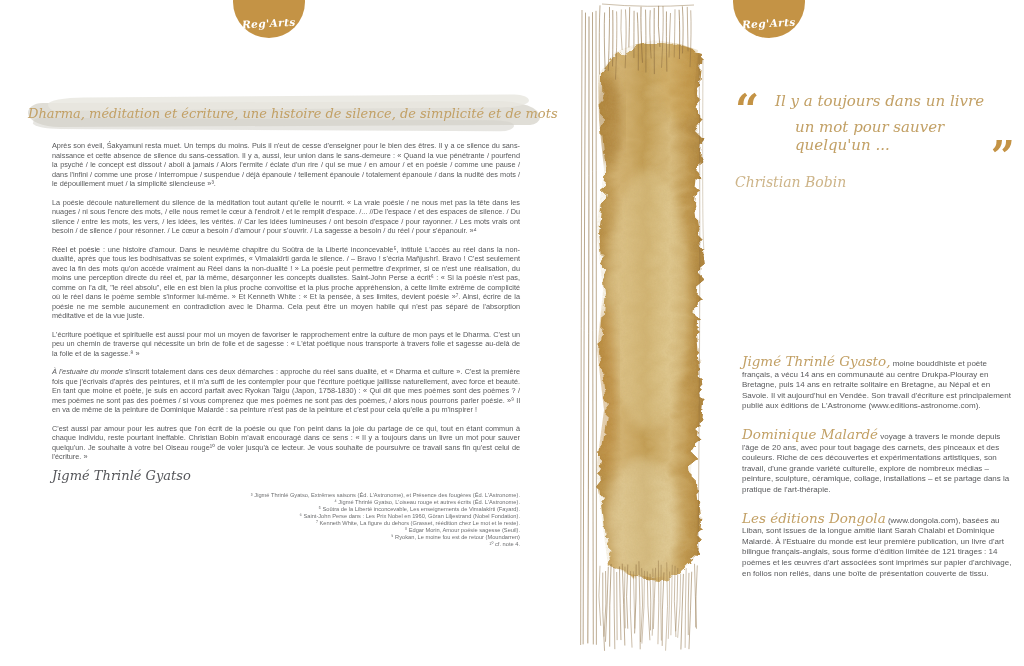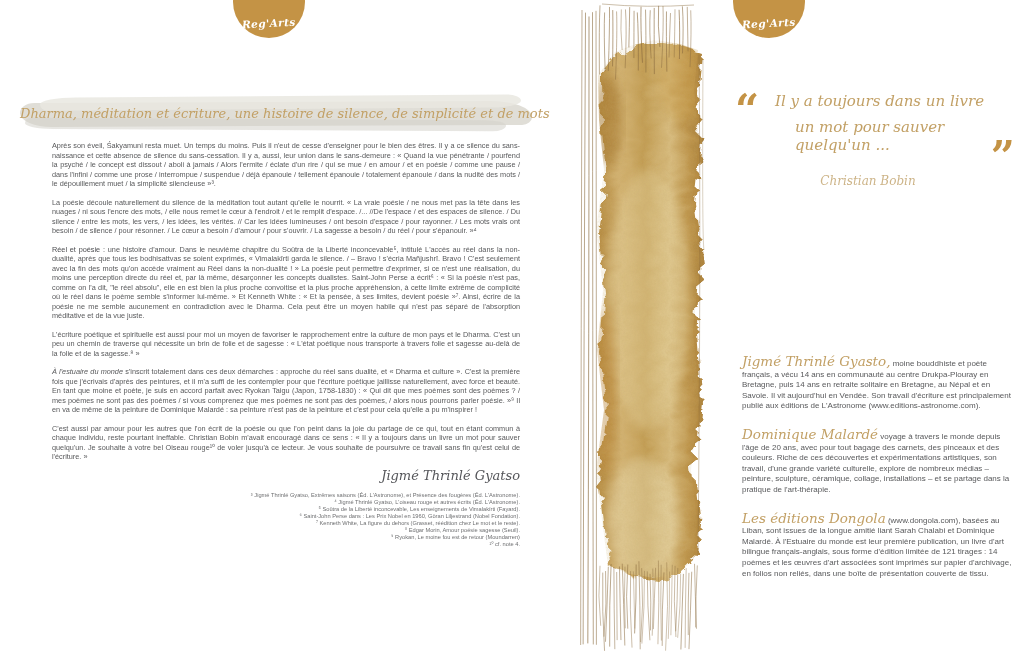--- a/index.html
+++ b/index.html
@@ -7,53 +7,53 @@
           font-family:"Liberation Sans",sans-serif;color:#58595b;}
 
   
   .badge{position:absolute;top:-34px;width:72px;height:72px;border-radius:50%;
          background:#c49345;display:flex;align-items:flex-end;justify-content:center;
          box-sizing:border-box;padding-bottom:9px;}
   .badge .badge-label{font-family:"DejaVu Serif",serif;font-style:italic;font-weight:bold;
          font-size:10.5px;color:#ffffff;transform:rotate(-3deg);letter-spacing:.4px;}
 
   
-  .banner{position:absolute;left:20px;top:94px;width:512px;height:40px;}
+  .banner{position:absolute;left:28px;top:94px;width:512px;height:40px;}
   .banner .s1{position:absolute;left:0;right:0;top:8px;height:24px;background:#dddad3;opacity:.9;
               border-radius:14px 42px 10px 32px/10px 16px 8px 14px;transform:rotate(-.25deg);}
   .banner .s2{position:absolute;left:4%;right:2%;top:2px;height:13px;background:#e9e7e1;opacity:.85;
               border-radius:50px 20px 40px 10px/9px;transform:rotate(-.4deg);}
   .banner .s3{position:absolute;left:1%;right:5%;top:25px;height:11px;background:#d4d1ca;opacity:.55;
               border-radius:10px 30px 20px 40px/8px;transform:rotate(.3deg);}
   .banner .banner-title{position:absolute;left:0;right:0;top:0;height:40px;line-height:40px;
               text-align:center;white-space:nowrap;font-family:"DejaVu Serif",serif;font-style:italic;
               font-size:13px;color:#c2a065;}
 
   
   .article{position:absolute;left:52px;top:141px;width:468px;font-size:7.3px;line-height:9.5px;
            text-align:justify;color:#58595b;}
   .article p{margin:0 0 9px 0;}
   .lead-bold{font-weight:normal;color:#4c4d50;}
   .lead-italic{font-style:italic;margin-top:48px;}
-  .signature{margin-top:4px;text-align:right;font-family:"DejaVu Serif",serif;font-style:italic;
+  .signature{margin-top:4px;text-align:left;font-family:"DejaVu Serif",serif;font-style:italic;
              font-size:13px;color:#55565a;}
   .footnotes{margin-top:12px;text-align:right;font-size:5.7px;line-height:7px;color:#6e6f71;}
 
   
   .artwork{position:absolute;left:560px;top:0;width:175px;height:666px;}
 
   .quote-block{position:absolute;left:735px;top:92px;width:280px;}
   .qmark{font-family:"DejaVu Serif",serif;font-weight:bold;color:#c49345;line-height:1;}
   .qopen{position:absolute;left:0;top:-2px;font-size:42px;}
   .qclose{position:absolute;right:0;top:44px;font-size:42px;}
   .qlines{font-family:"DejaVu Serif",serif;font-style:italic;font-size:15px;color:#c2a065;}
   .qline1{margin-left:40px;}
   .qline2{margin-left:60px;margin-top:8px;}
-  .qattr{margin-top:20px;padding-right:14px;text-align:center;font-family:"DejaVu Serif",serif;
-         font-style:italic;font-size:12px;color:#cdb488;}
+  .qattr{margin-top:20px;padding-right:14px;text-align:left;font-family:"DejaVu Serif",serif;
+         font-style:italic;font-size:14px;color:#cdb488;}
 
   .bios{position:absolute;left:742px;top:356px;width:272px;font-size:8px;line-height:10.6px;
         color:#58595b;text-align:left;}
   .bios .bio{margin:0 0 17px 0;}
   .bio-name{font-family:"DejaVu Serif",serif;font-style:italic;font-size:13.5px;color:#c2a065;text-align:center;}
 </style>
 </head>
 <body>
 
 <div id="spread">

